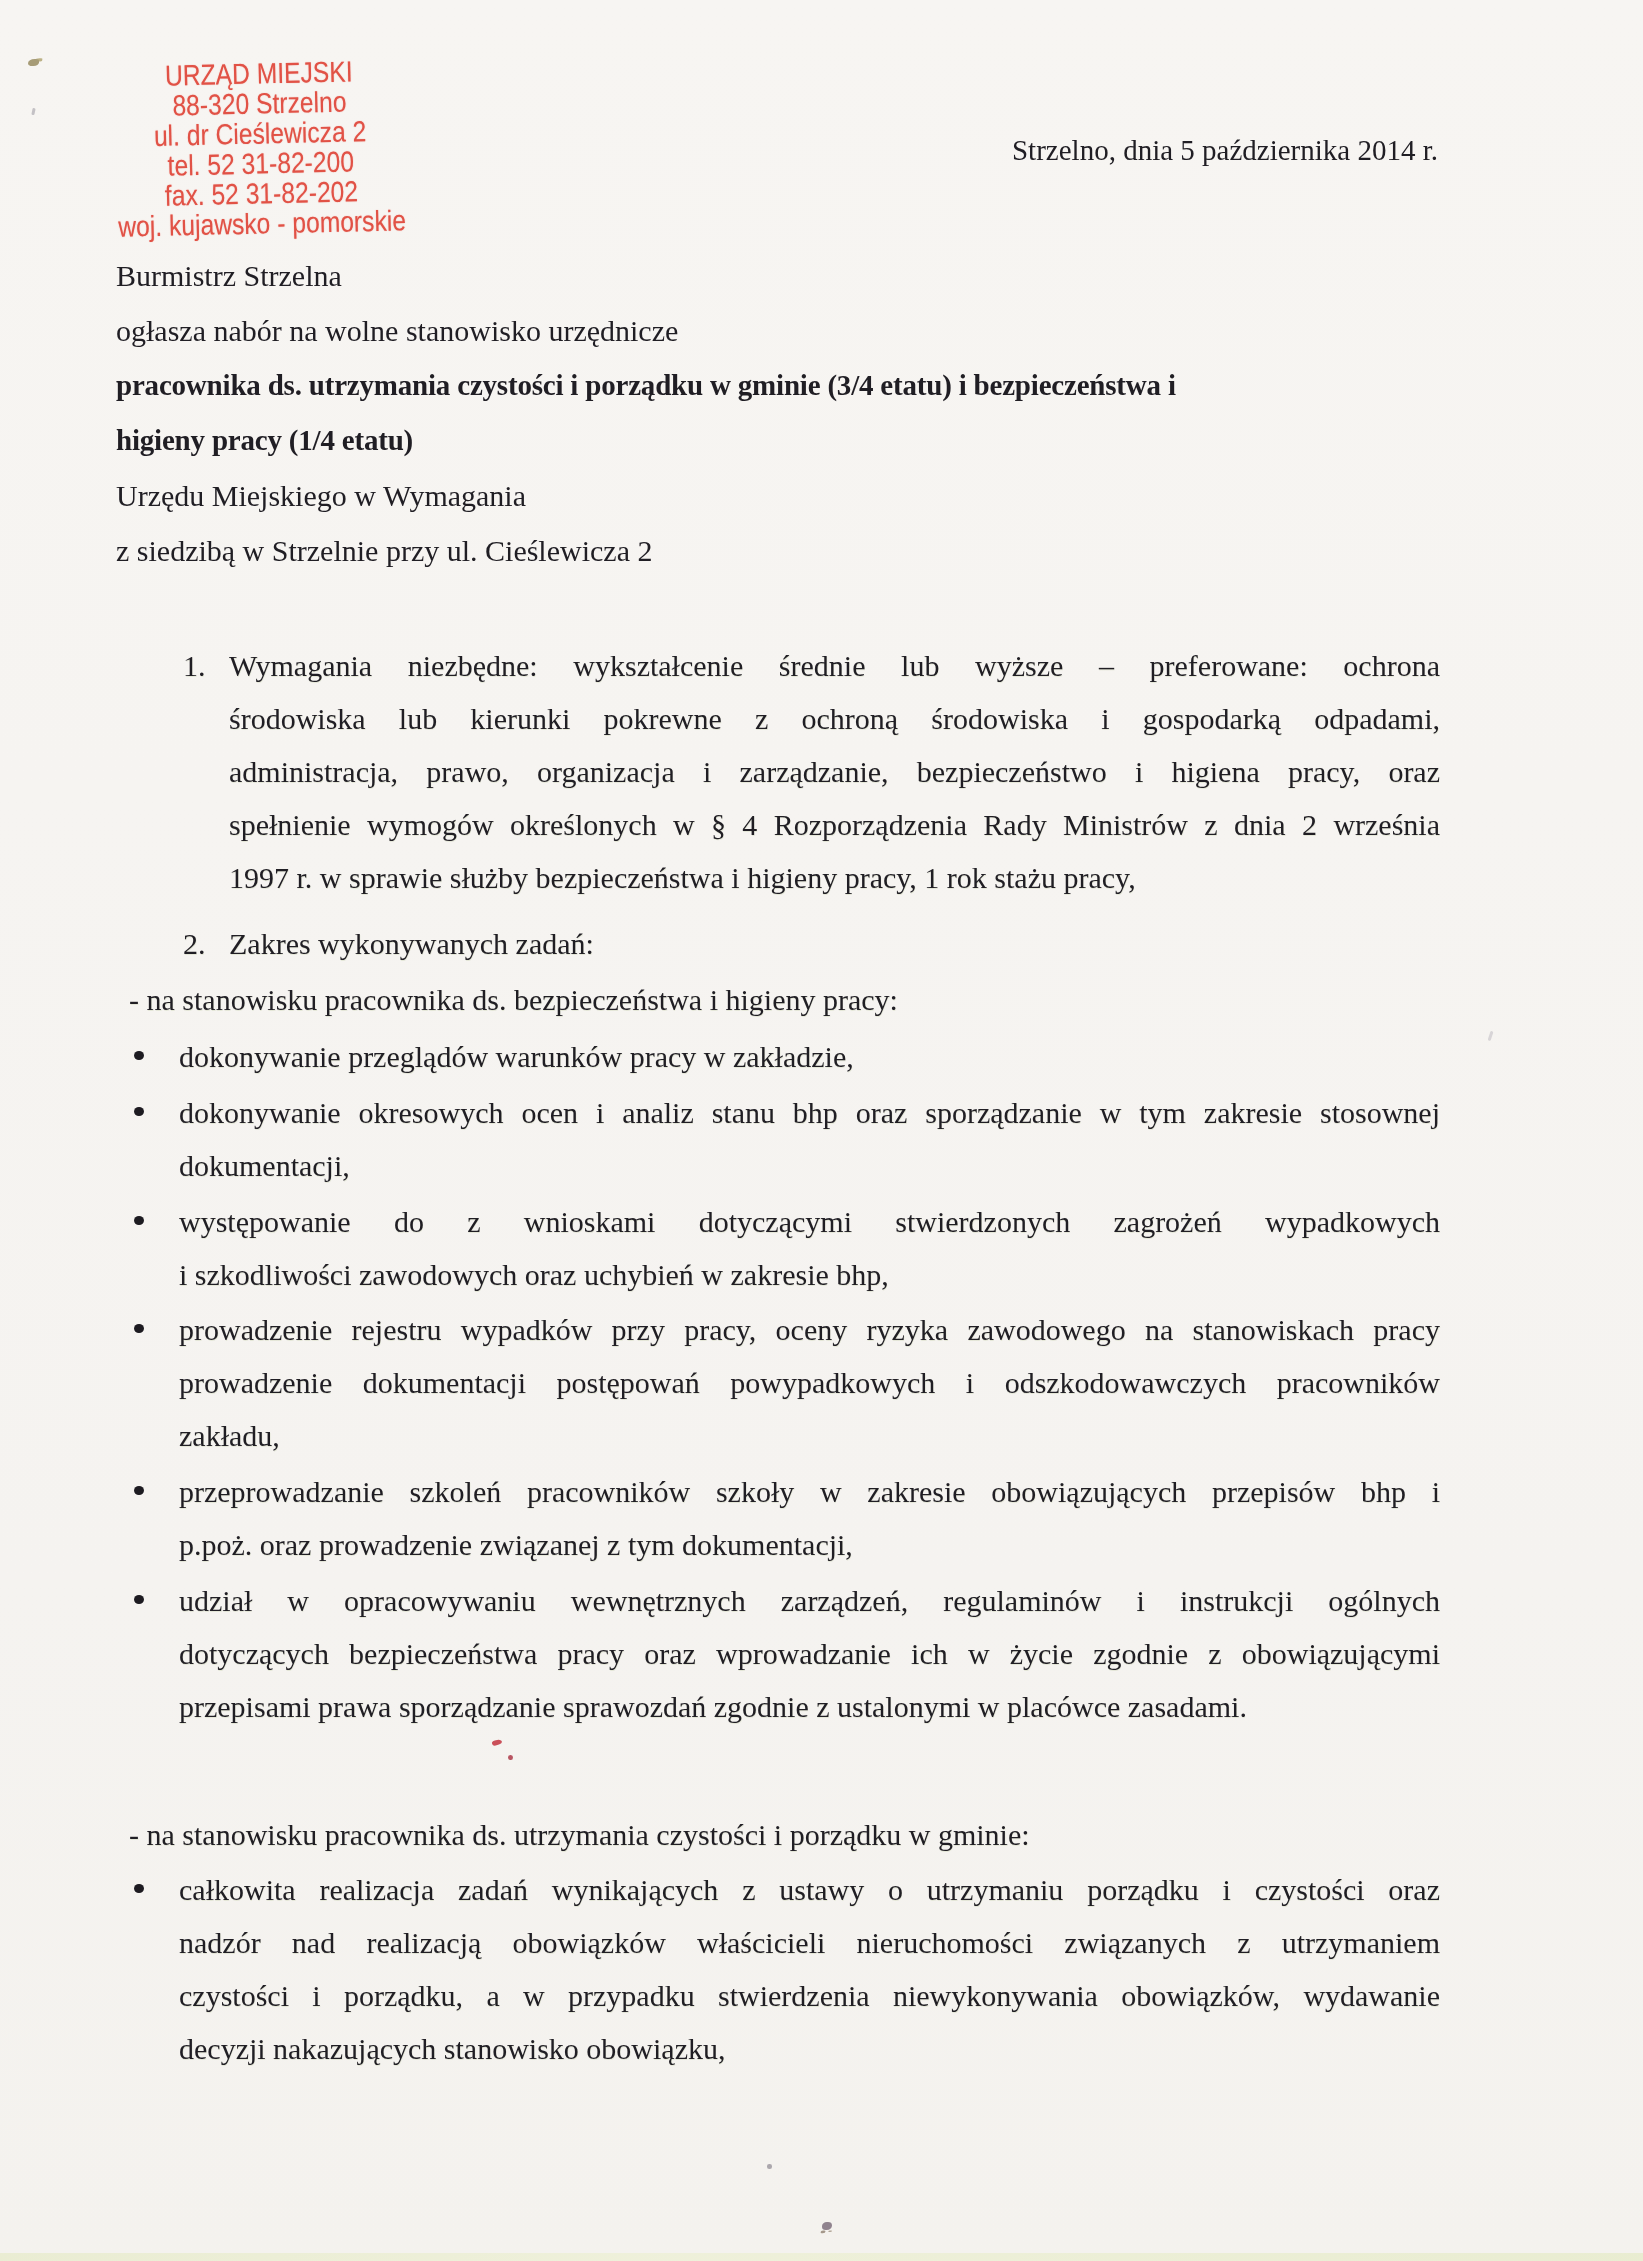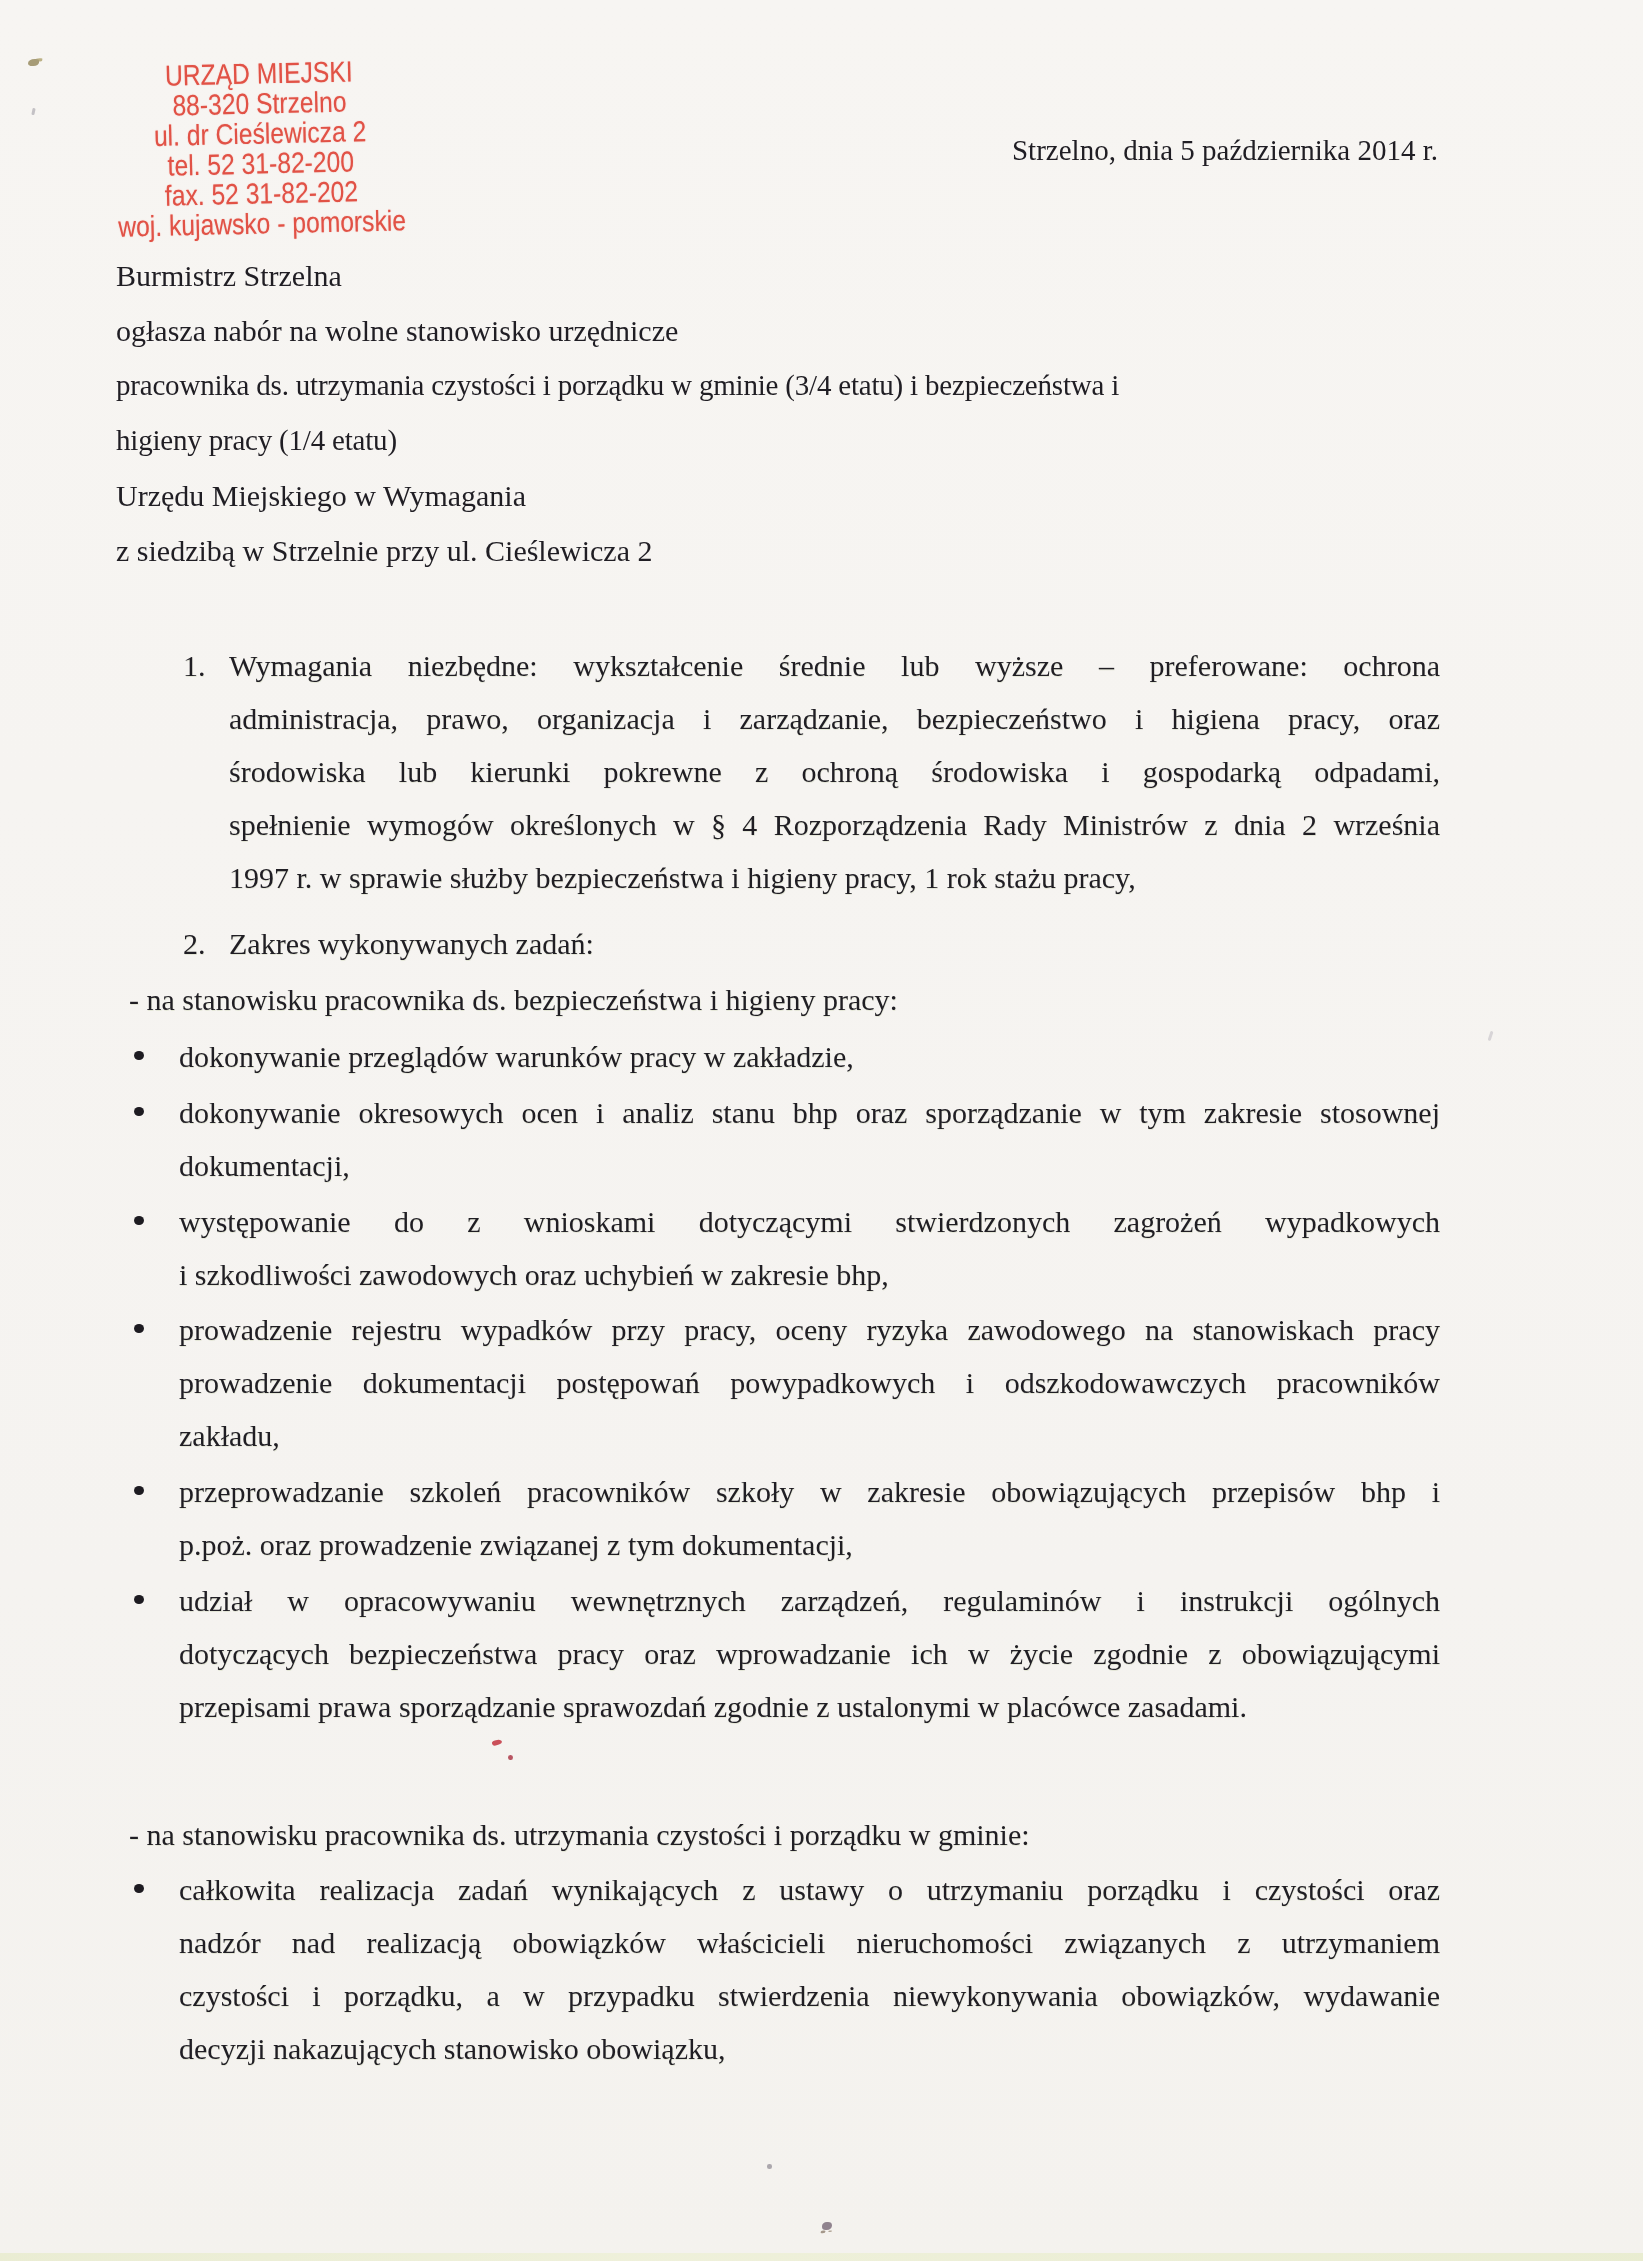--- a/index.html
+++ b/index.html
@@ -28,21 +28,21 @@
   
   .date{
     position:absolute;top:134px;right:205px;
     font-size:29px;white-space:nowrap;
   }
   
   .heading{
     position:absolute;left:116px;top:248px;width:1321px;
     text-align:left;font-size:30px;line-height:55px;
   }
-  .heading .b{font-weight:normal;font-size:29px;letter-spacing:-0.2px;}
+  .heading .b{font-weight:bold;font-size:29px;letter-spacing:-0.2px;}
   
   .col{
     position:absolute;left:129px;top:639px;width:1311px;
     font-size:30px;line-height:53px;
     text-shadow:0.4px 1px 0.3px rgba(110,140,40,.12);
   }
   .numbered{position:relative;padding-left:100px;}
   .num{position:absolute;left:54px;top:0;}
   .bullet{position:relative;padding-left:50px;}
   .dot{
@@ -87,22 +87,22 @@
     <div class="b">higieny pracy (1/4 etatu)</div>
     <div>Urzędu Miejskiego w Wymagania</div>
     <div>z siedzibą w Strzelnie przy ul. Cieślewicza 2</div>
   </div>
 
   <div class="col">
 
     <div class="numbered">
       <span class="num">1.</span>
       <div class="jl">Wymagania niezbędne: wykształcenie średnie lub wyższe – preferowane: ochrona</div>
+      <div class="jl">środowiska lub kierunki pokrewne z ochroną środowiska i gospodarką odpadami,</div>
       <div class="jl">administracja, prawo, organizacja i zarządzanie, bezpieczeństwo i higiena pracy, oraz</div>
-      <div class="jl">środowiska lub kierunki pokrewne z ochroną środowiska i gospodarką odpadami,</div>
       <div class="jl">spełnienie wymogów określonych w § 4 Rozporządzenia Rady Ministrów z dnia 2 września</div>
       <div>1997 r. w sprawie służby bezpieczeństwa i higieny pracy, 1 rok stażu pracy,</div>
     </div>
 
     <div class="numbered mt20">
       <span class="num">2.</span>
       <div>Zakres wykonywanych zadań:</div>
     </div>
 
     <div class="hdr mt5">- na stanowisku pracownika ds. bezpieczeństwa i higieny pracy:</div>

